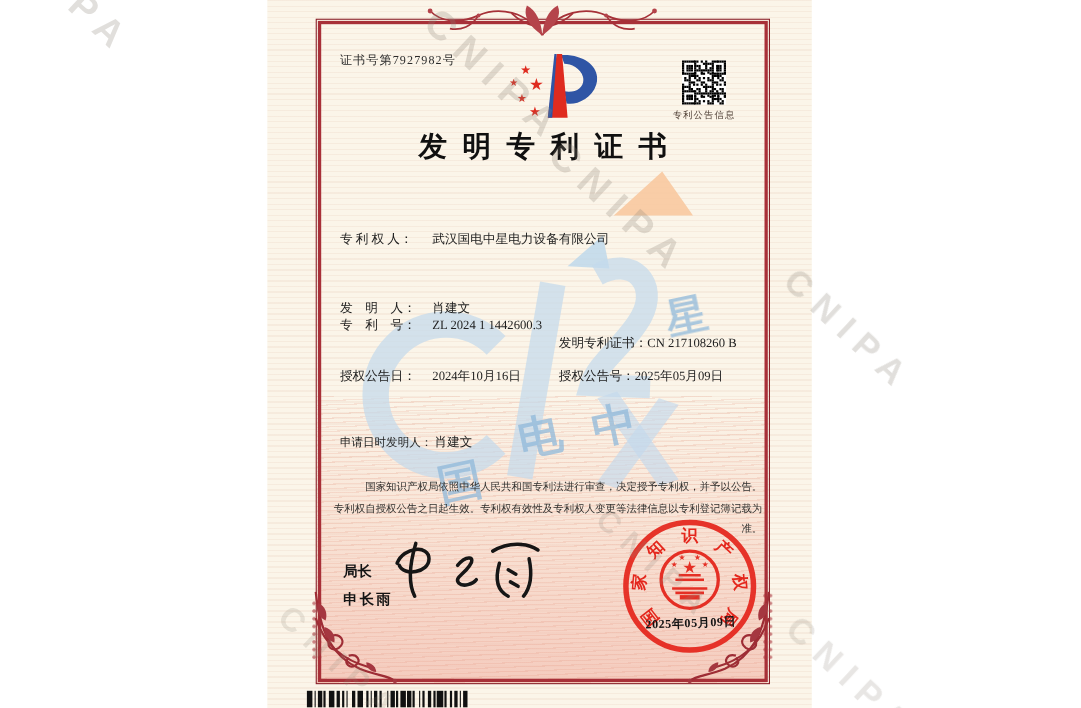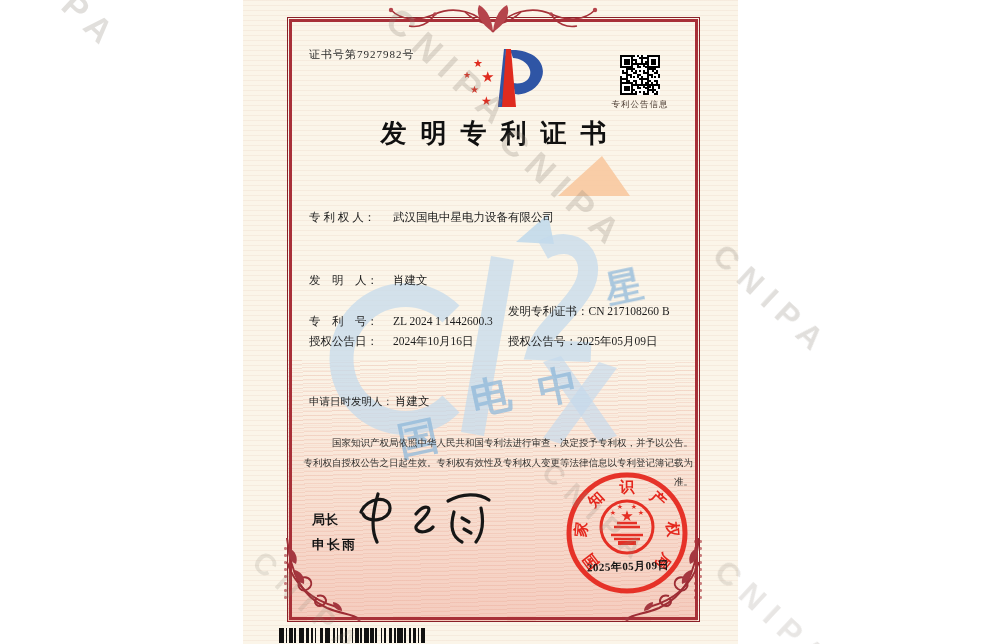--- a/index.html
+++ b/index.html
@@ -409,21 +409,21 @@
       <div class="qr-caption">专利公告信息</div>
 
       <div class="title">发明专利证书</div>
 
       <div class="row" style="top:210px">
         <span class="lbl">专 利 权 人：</span><span>武汉国电中星电力设备有限公司</span>
       </div>
       <div class="row" style="top:273px">
         <span class="lbl">发　明　人：</span><span>肖建文</span>
       </div>
-      <div class="row" style="top:314px">
+      <div class="row" style="top:288px">
         <span class="lbl">专　利　号：</span><span>ZL 2024 1 1442600.3</span>
       </div>
       <div class="rcol" style="top:304px">
         <span>发明专利证书：</span><span>CN 217108260 B</span>
       </div>
       <div class="row" style="top:334px">
         <span class="lbl">授权公告日：</span><span>2024年10月16日</span>
       </div>
       <div class="rcol" style="top:334px">
         <span>授权公告号：</span><span>2025年05月09日</span>

